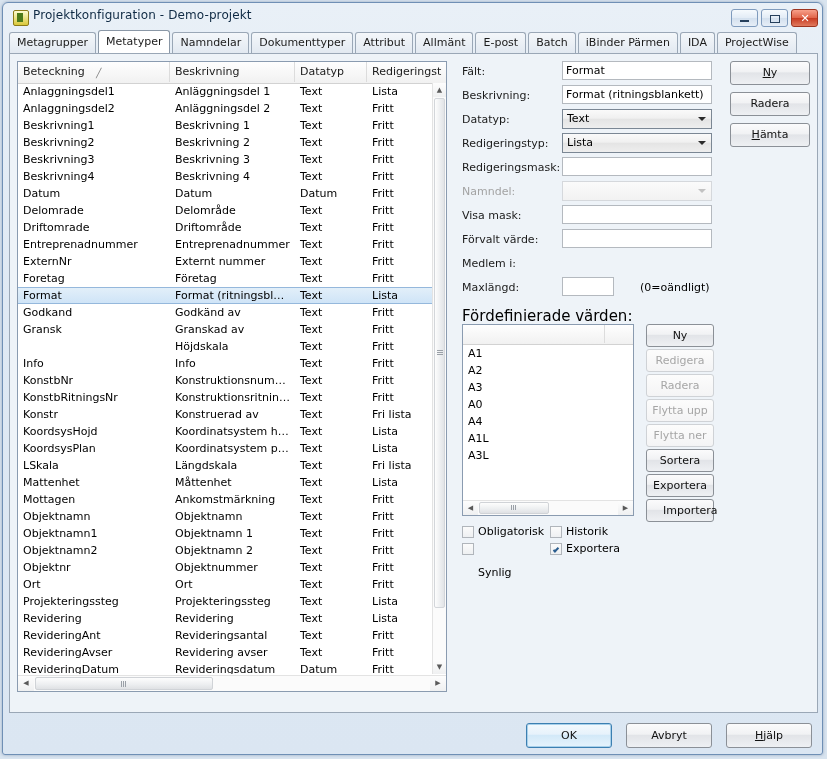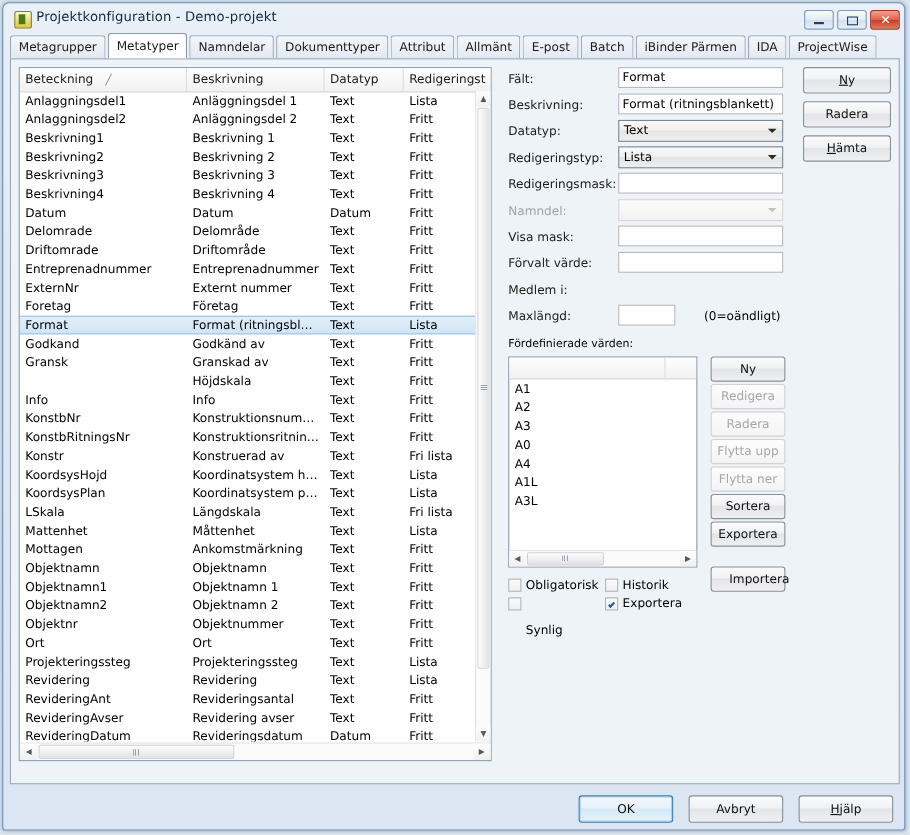--- a/index.html
+++ b/index.html
@@ -181,21 +181,21 @@
     background:linear-gradient(to bottom,#fbfbfb,#f2f2f2);
   }
   .fcombo .arrow{
     position:absolute;right:5px;top:7px;width:0;height:0;
     border-left:4px solid transparent;border-right:4px solid transparent;
     border-top:4px solid #2b2b2b;
   }
   .fcombo.dim .arrow{border-top-color:#c2c2c2;}
   .suffix{position:absolute;left:178px;top:4px;font-size:11px;}
   
-  #predef-label{position:absolute;left:0;top:0;font-size:10px;}
+  #predef-label{position:absolute;left:0;top:0;font-size:15px;}
   #predef{
     position:absolute;left:0;top:17px;width:172px;height:192px;
     background:#fff;border:1px solid #8a9bb0;box-sizing:border-box;overflow:hidden;
   }
   #predef-head{
     position:absolute;left:0;top:0;right:0;height:19px;
     background:linear-gradient(to bottom,#fefefe,#f1f1f1);
     border-bottom:1px solid #d2d2d2;
   }
   #predef-head .pdiv{position:absolute;top:0;width:1px;height:18px;background:#dcdcdc;}
@@ -603,21 +603,21 @@
           </div>
         </div>
         <div id="predef-buttons">
             <div class="btn pbtn" style="top: 17px;">Ny</div>
             <div class="btn pbtn dis" style="top: 42px;">Redigera</div>
             <div class="btn pbtn dis" style="top: 67px;">Radera</div>
             <div class="btn pbtn dis" style="top: 92px;">Flytta upp</div>
             <div class="btn pbtn dis" style="top: 117px;">Flytta ner</div>
             <div class="btn pbtn" style="top: 142px;">Sortera</div>
             <div class="btn pbtn" style="top: 167px;">Exportera</div>
-            <div class="btn pbtn" style="top: 208px; padding-left: 16px;">Importera</div>
+            <div class="btn pbtn" style="top: 192px; padding-left: 16px;">Importera</div>
           </div>
       </div>
 
       <div style="position:relative;height:36px;margin-top:4px;">
         <div id="checks">
             <div class="chk" style="left: 0px; top: 1px;"></div>
             <div class="chklabel" style="left: 16px; top: 0px;">Obligatorisk</div>
             <div class="chk" style="left: 88px; top: 1px;"></div>
             <div class="chklabel" style="left: 104px; top: 0px;">Historik</div>
             <div class="chk" style="left: 0px; top: 18px;"></div>

